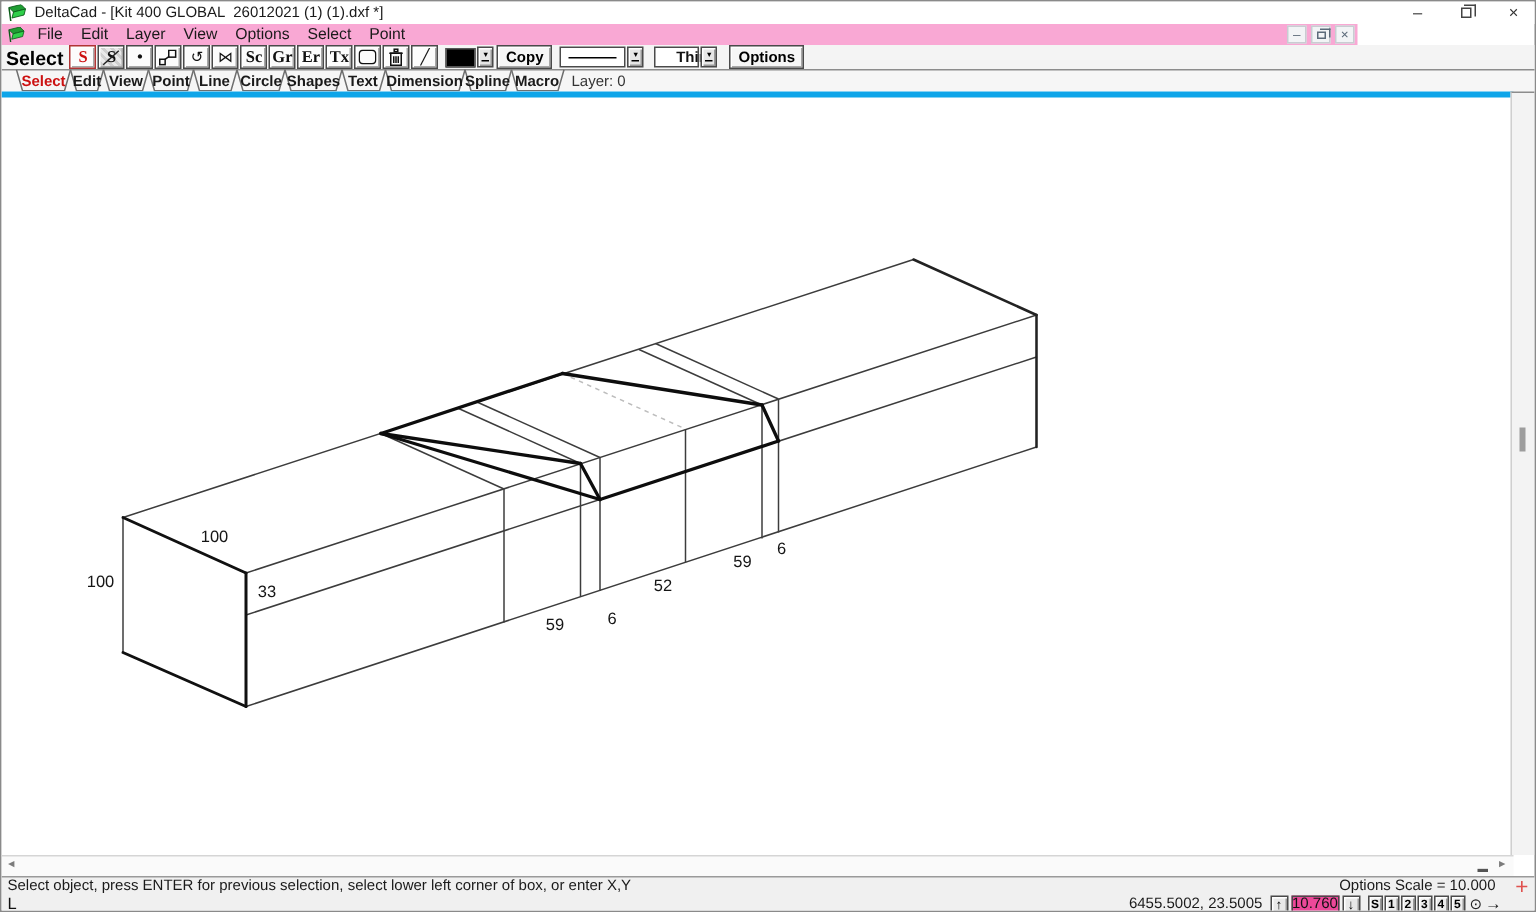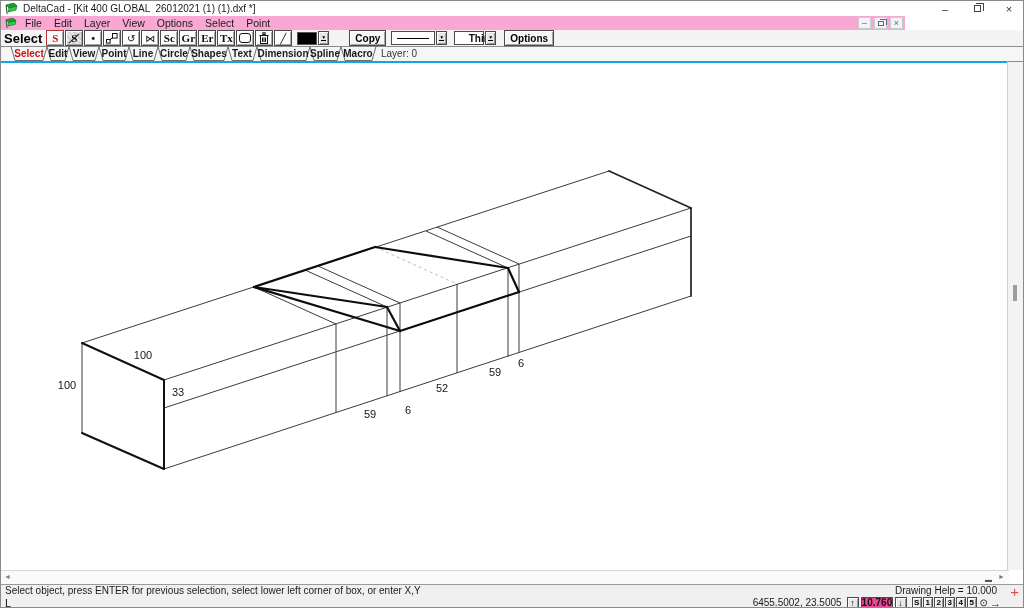--- a/index.html
+++ b/index.html
@@ -48,21 +48,21 @@
   .linecombo{width:44px;margin-left:5px;}
   .linesample{width:32px;height:0;border-top:1px solid #000;}
   .thincombo{width:30px;margin-left:7px;font-weight:bold;font-size:10px;padding-left:20px;}
   
   .tabstrip{position:absolute;left:0;top:45px;width:1024px;height:15px;background:#f6f6f6;}
   .tabstrip svg{display:block;}
   .tabtext{font-family:"Liberation Sans",sans-serif;font-size:10px;font-weight:bold;fill:#1a1a1a;}
   .tabtext.active{fill:#cc1111;}
   .layertext{font-family:"Liberation Sans",sans-serif;font-size:10px;fill:#333;}
   
-  .canvas{position:absolute;left:0;top:60px;width:1008px;height:509px;background:#ffffff;border-top:2px solid #0ea5e9;}
+  .canvas{position:absolute;left:0;top:60px;width:1008px;height:509px;background:#ffffff;border-top:4px solid #0ea5e9;}
   .dimtext{font-family:"Liberation Sans",sans-serif;font-size:11px;fill:#151515;}
   
   .vscroll{position:absolute;right:0;top:60px;width:16px;height:509px;background:#f3f3f3;border-left:1px solid #cfcfcf;border-top:1px solid #8c8c8c;}
   .vthumb{position:absolute;left:5px;top:223px;width:4px;height:16px;background:#9d9d9d;}
   
   .hscroll{position:absolute;left:0;top:569px;width:1008px;height:14px;background:#fafafa;border-top:1px solid #d5d5d5;}
   .harrow{position:absolute;top:2px;font-size:7px;color:#7b7b7b;}
   .harrow.left{left:3px;}
   .harrow.right{left:997px;}
   .hthumb{position:absolute;left:984px;top:5px;font-size:7px;color:#555;letter-spacing:-2px;}
@@ -70,21 +70,21 @@
   .sbar1{position:absolute;left:0;top:583px;width:1024px;height:12px;background:#f0f0f0;border-top:1px solid #9a9a9a;font-size:10px;}
   .sbar1 .msg{position:absolute;left:4px;top:0px;color:#1a1a1a;}
   .sbar1 .scale{position:absolute;right:28px;top:0px;color:#1a1a1a;}
   .crosshair{position:absolute;right:6px;top:-2px;color:#e0524f;font-size:15px;font-weight:400;}
   .sbar2{position:absolute;left:0;top:595px;width:1024px;height:13px;background:#f0f0f0;font-size:10px;}
   .sbar2 .prompt{position:absolute;left:4px;top:1px;font-size:11px;color:#111;}
   .s2right{position:absolute;right:24px;top:0;height:13px;display:flex;align-items:center;}
   .coords{margin-right:5px;color:#1a1a1a;}
   .spin{width:12px;height:12px;border:1px solid #4a4a4a;background:#e8e8e8;box-shadow:inset 1px 1px 0 #fff,inset -1px -1px 0 #9a9a9a;
         display:flex;align-items:center;justify-content:center;font-size:9px;font-weight:bold;padding:0;}
-  .zoomfield{width:32px;height:12px;border:1px solid #4a4a4a;background:#ec4899;display:flex;align-items:center;font-size:10px;font-weight:bold;margin:0 2px;}
+  .zoomfield{width:32px;height:12px;border:1px solid #4a4a4a;background:#ec4899;display:flex;align-items:center;justify-content:center;font-size:10px;font-weight:normal;margin:0 2px;}
   .lbtn{width:10px;height:12px;margin-left:1px;border:1px solid #4a4a4a;background:#ececec;box-shadow:inset 1px 1px 0 #fff,inset -1px -1px 0 #9a9a9a;
         display:flex;align-items:center;justify-content:center;font-size:8px;font-weight:bold;padding:0;}
   .lbtn.first{margin-left:5px;}
   .targeticon{margin-left:3px;font-size:10px;color:#222;}
   .ptricon{margin-left:2px;font-size:11px;color:#222;}
 </style>
 </head>
 <body>
 
 <div class="win">
@@ -190,21 +190,21 @@
     </button>
     <button class="tbtn glyphbtn">
         <span>╱</span>
       </button>
 
     <div class="swatch"></div>
     <button class="dbtn">
         <span class="dg">▼</span>
       </button>
 
-    <button class="pushbtn" style="margin-left:20px;">
+    <button class="pushbtn" style="margin-left:2px;">
         <span>Copy</span>
       </button>
 
     <div class="combo linecombo">
         <span class="linesample"></span>
       </div>
     <button class="dbtn">
         <span class="dg">▼</span>
       </button>
 
@@ -318,21 +318,21 @@
   </div>
 
   <div class="hscroll">
     <span class="harrow left">◄</span>
     <span class="hthumb">▬</span>
     <span class="harrow right">►</span>
   </div>
 
   <div class="sbar1">
     <span class="msg">Select object, press ENTER for previous selection, select lower left corner of box, or enter X,Y</span>
-    <span class="scale">Drawing Help = 10.000</span>
+    <span class="scale">Options Scale = 10.000</span>
     <span class="crosshair">+</span>
   </div>
 
   <div class="sbar2">
     <span class="prompt">L</span>
     <div class="s2right">
       <span class="coords">6455.5002, 23.5005</span>
       <button class="spin">
           <span>↑</span>
         </button>

